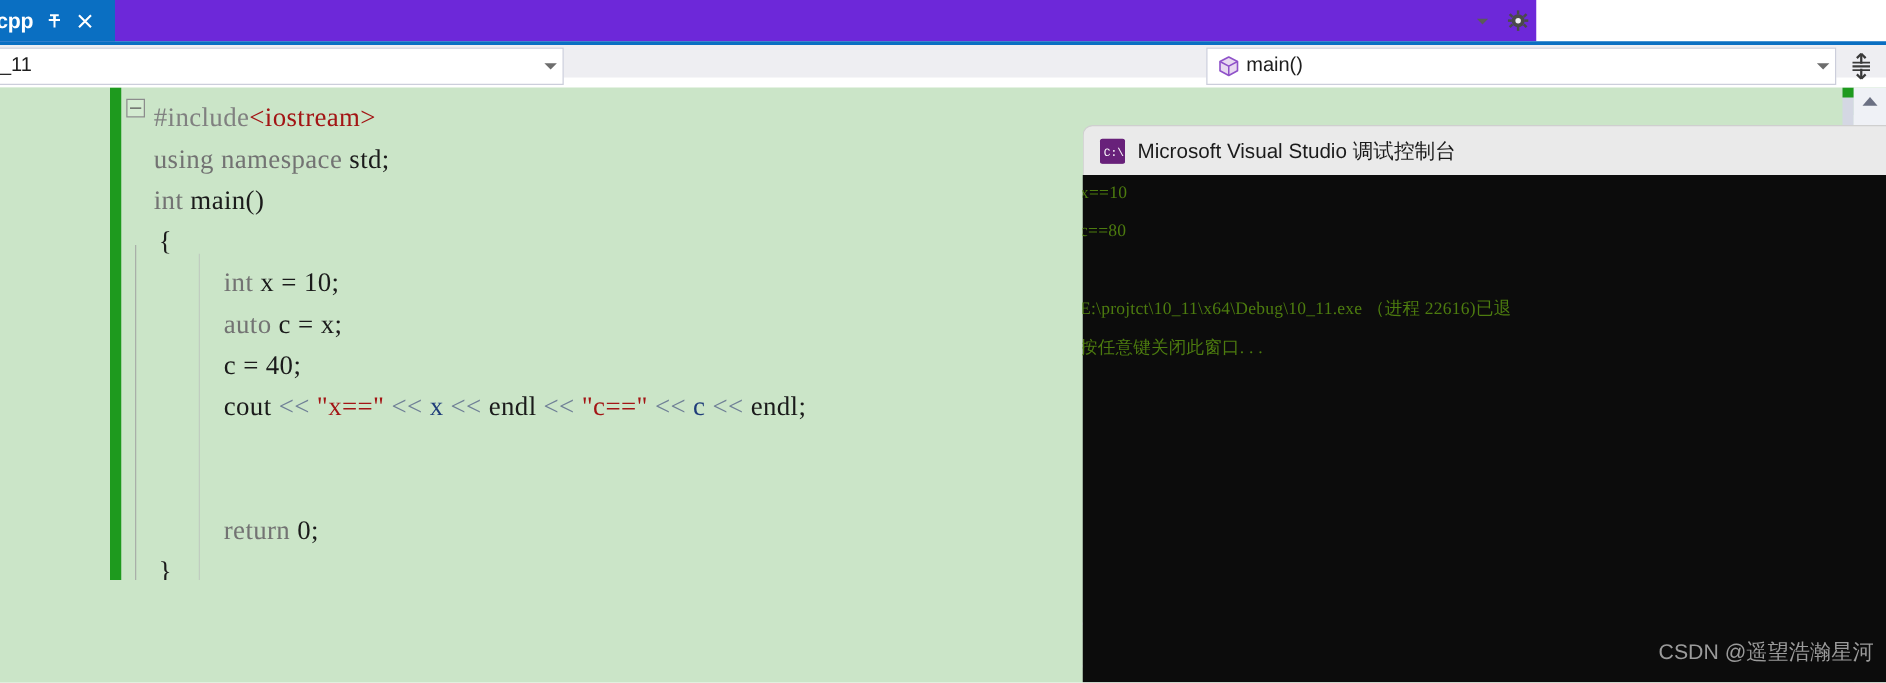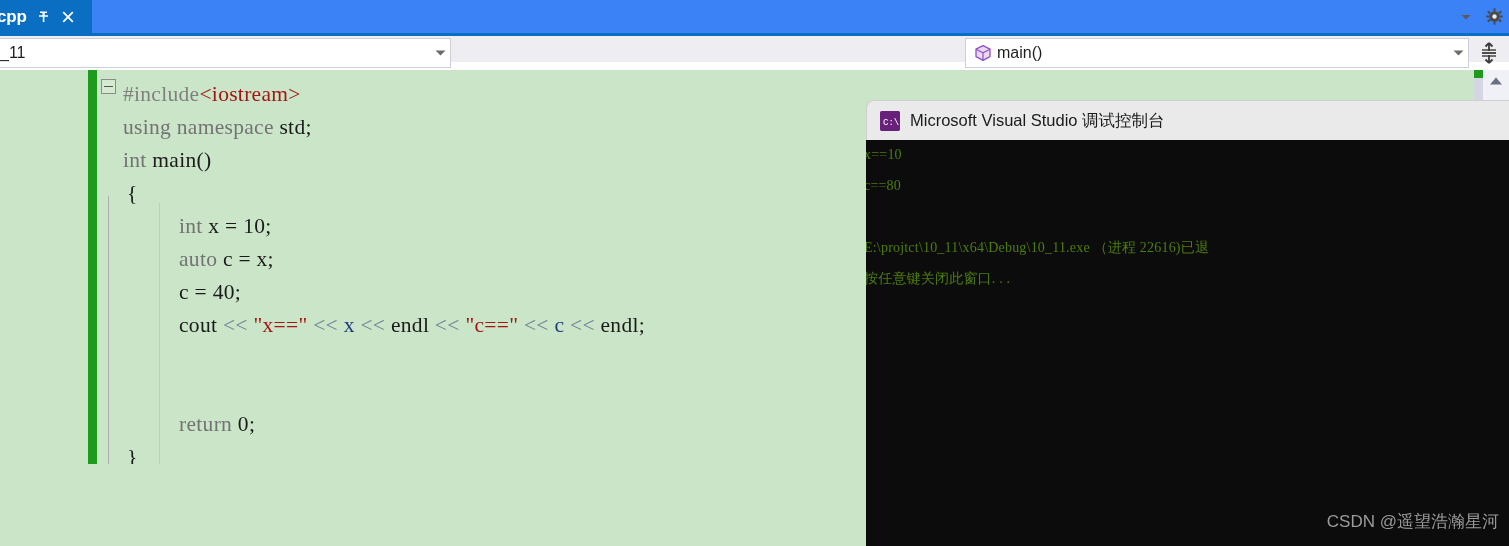--- a/index.html
+++ b/index.html
@@ -20,23 +20,23 @@
     left: 0; top: 0;
     width: 1509px;
     height: 546px;
     overflow: hidden;
   }
 
   
   .tab-strip {
     position: absolute;
     left: 0; top: 0;
-    width: 1509px;
+    width: 1229px;
     height: 33px;
-    background: #3b82f6;
+    background: #6d28d9;
     box-sizing: border-box;
   }
   .tab-active {
     position: absolute;
     left: 0; top: 0;
     width: 92px;
     height: 33px;
     background: #0a6fc2;
     display: flex;
     align-items: center;

